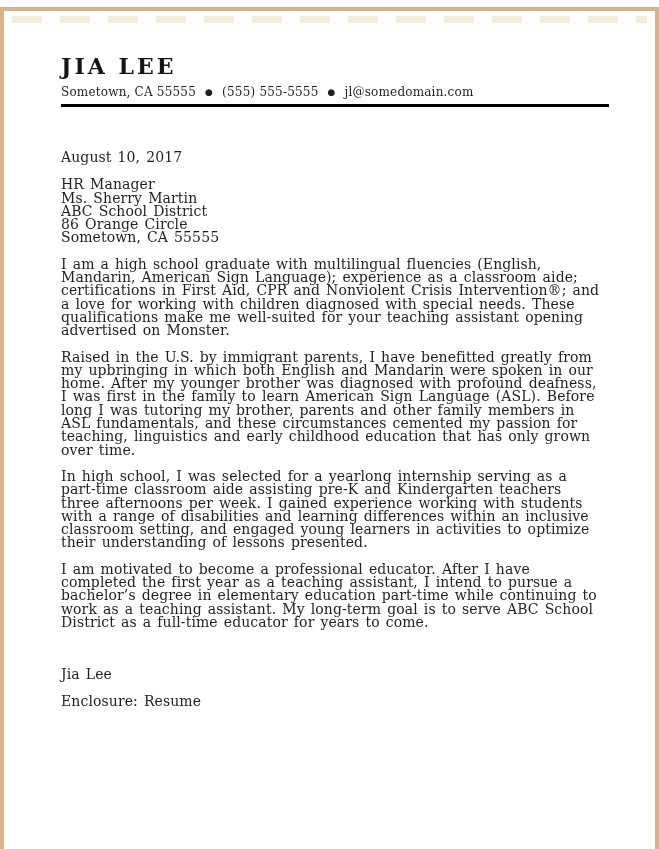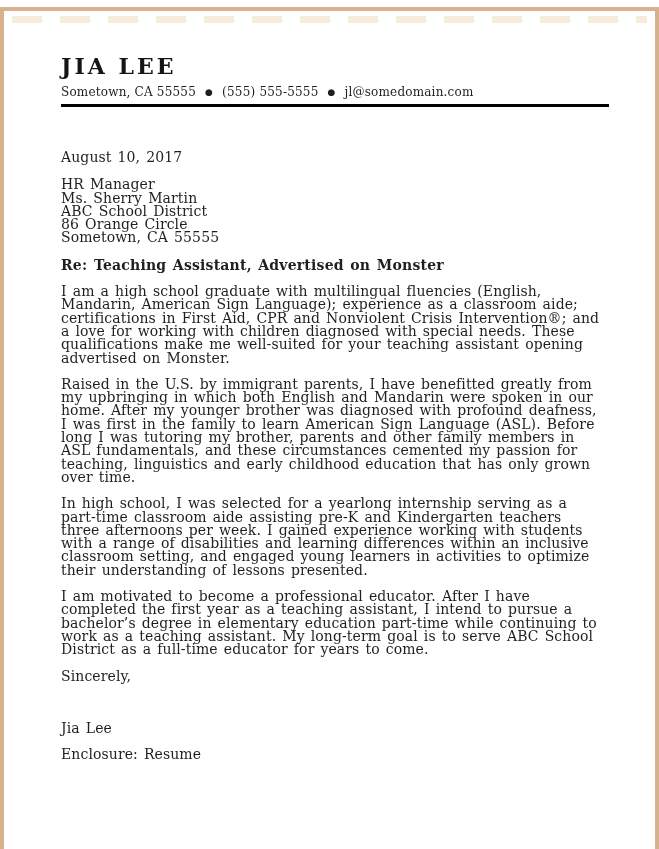--- a/index.html
+++ b/index.html
@@ -105,29 +105,27 @@
       <div class="date-line">August 10, 2017</div>
 
       <div class="recipient-block">
         <div>HR Manager</div>
         <div>Ms. Sherry Martin</div>
         <div>ABC School District</div>
         <div>86 Orange Circle</div>
         <div>Sometown, CA 55555</div>
       </div>
 
-      <div class="subject-line">Re: Teaching Assistant, Advertised on Monster</div>
 
 
       <p class="para">I am a high school graduate with multilingual fluencies (English, Mandarin, American Sign Language); experience as a classroom aide; certifications in First Aid, CPR and Nonviolent Crisis Intervention®; and a love for working with children diagnosed with special needs. These qualifications make me well-suited for your teaching assistant opening advertised on Monster.</p>
       <p class="para">Raised in the U.S. by immigrant parents, I have benefitted greatly from my upbringing in which both English and Mandarin were spoken in our home. After my younger brother was diagnosed with profound deafness, I was first in the family to learn American Sign Language (ASL). Before long I was tutoring my brother, parents and other family members in ASL fundamentals, and these circumstances cemented my passion for teaching, linguistics and early childhood education that has only grown over time.</p>
       <p class="para">In high school, I was selected for a yearlong internship serving as a part-time classroom aide assisting pre-K and Kindergarten teachers three afternoons per week. I gained experience working with students with a range of disabilities and learning differences within an inclusive classroom setting, and engaged young learners in activities to optimize their understanding of lessons presented.</p>
       <p class="para">I am motivated to become a professional educator. After I have completed the first year as a teaching assistant, I intend to pursue a bachelor’s degree in elementary education part-time while continuing to work as a teaching assistant. My long-term goal is to serve ABC School District as a full-time educator for years to come.</p>
 
-      <div class="closing">Sincerely,</div>
 
       <div class="signature-name">Jia Lee</div>
 
       <div class="enclosure">Enclosure: Resume</div>
 
     </div>
   </div>
 </div>
 
 </body></html>

